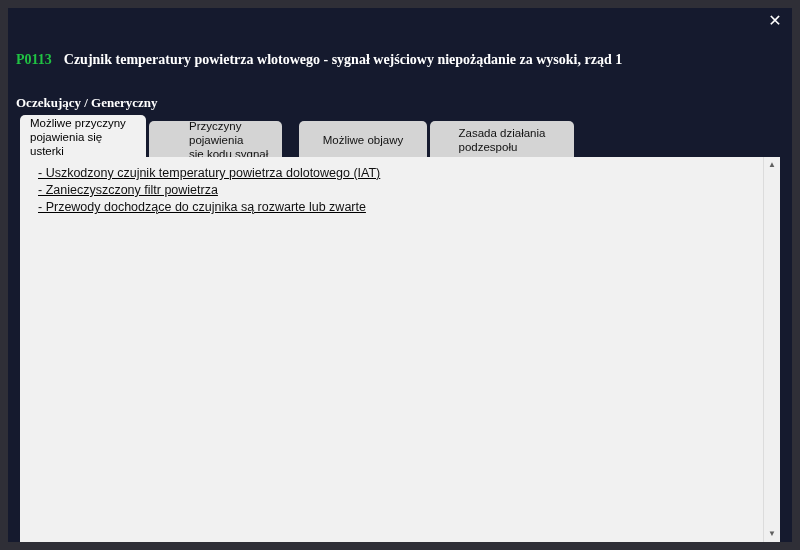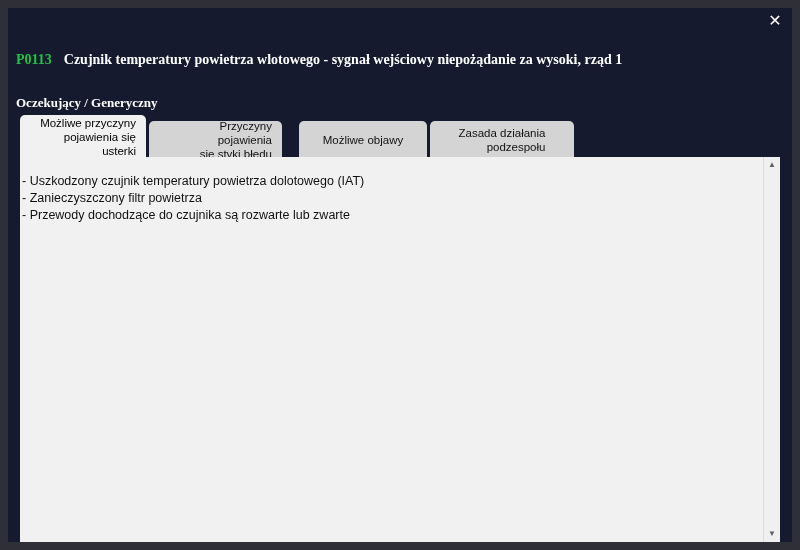--- a/index.html
+++ b/index.html
@@ -80,21 +80,21 @@
     top: 107px;
     display: flex;
     align-items: flex-end;
     height: 42px;
   }
   .tab {
     background: #d4d4d4;
     color: #111111;
     font-size: 11.5px;
     line-height: 14px;
-    text-align: right;
+    text-align: left;
     border-radius: 5px 5px 0 0;
     padding: 6px 10px 4px 10px;
     margin-right: 3px;
     box-sizing: border-box;
     height: 36px;
     display: flex;
     align-items: center;
     justify-content: center;
     cursor: pointer;
     user-select: none;
@@ -113,24 +113,25 @@
     top: 149px;
     width: 760px;
     height: 385px;
     background: #f1f1f1;
     box-sizing: border-box;
     overflow: hidden;
   }
   .panel-content {
     position: absolute;
     left: 0;
-    top: 8px;
+    top: 0;
     right: 16px;
-    padding: 8px 2px;
-    box-sizing: border-box;
+    padding: 8px 18px;
+    box-sizing: border-box;
+    text-decoration: underline;
   }
   .line {
     color: #111111;
     font-size: 12.5px;
     line-height: 17px;
     white-space: nowrap;
   }
   .scrollbar {
     position: absolute;
     right: 0;
@@ -186,21 +187,21 @@
     <div class="tabs">
       <div class="tab active" style="width:126px;">
         <div>
           <span>Możliwe przyczyny</span>
           <span>pojawienia się usterki</span>
         </div>
       </div>
       <div class="tab" style="width:133px;padding-left:40px;">
         <div>
           <span>Przyczyny pojawienia</span>
-          <span>się styki błędu</span>
+          <span>się kodu sygnał</span>
         </div>
       </div>
       <div class="tab" style="width:128px;margin-left:14px;">
         <div>
           <span>Możliwe objawy</span>
         </div>
       </div>
       <div class="tab" style="width:144px;">
         <div>
           <span>Zasada działania</span>

